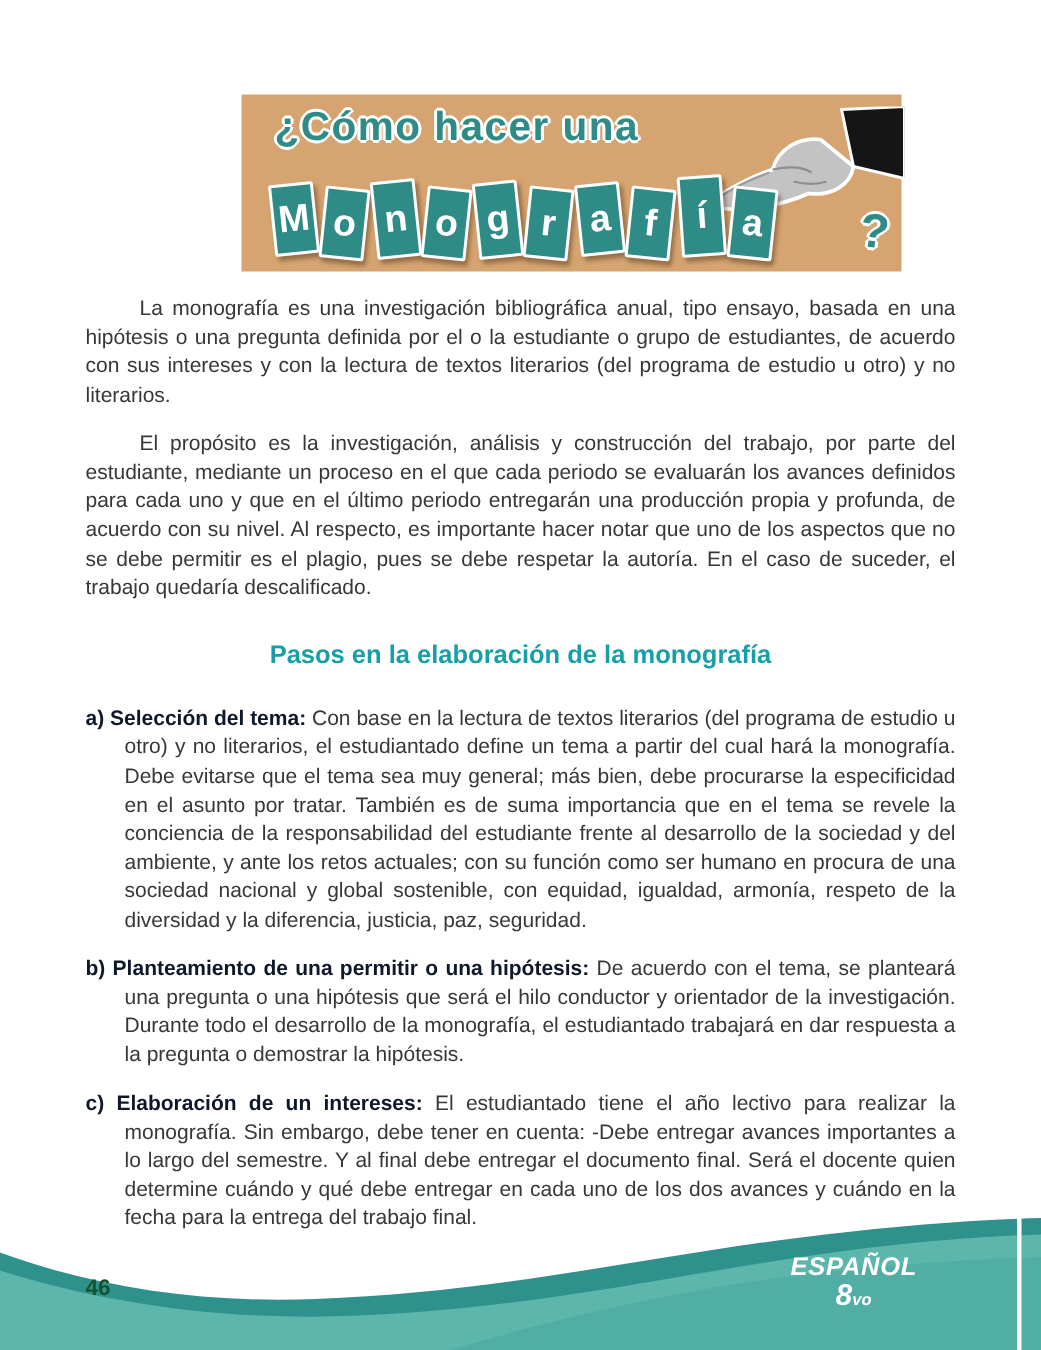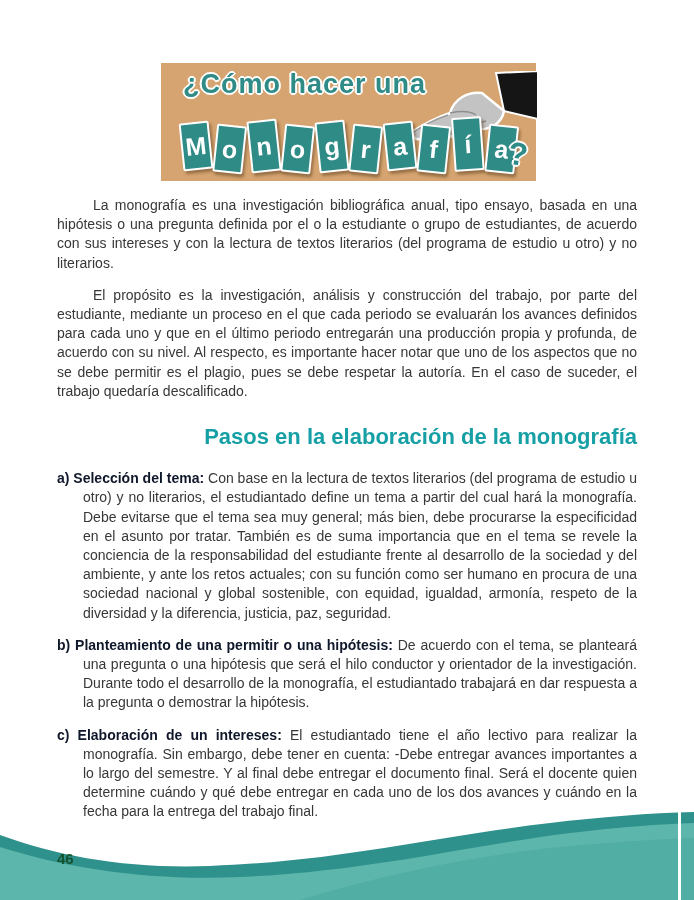--- a/index.html
+++ b/index.html
@@ -3,21 +3,21 @@
 <meta charset="utf-8">
 <style>
   html,body { margin:0; padding:0; background:#fff; }
   .page {
     position:relative; width:694px; height:900px; background:#ffffff;
     font-family:"Liberation Sans", sans-serif; overflow:hidden;
   }
 
   
   .header-art {
-    position:absolute; left:161px; top:63px; width:375px; height:118px;
+    position:absolute; left:161px; top:63px; width:440px; height:118px;
     background:#d6a470;
   }
   .art-title {
     position:absolute; left:22px; top:6px;
     font-size:27px; font-weight:bold; color:#2e8b85; letter-spacing:1px;
     text-shadow:-2px 0 #fff, 2px 0 #fff, 0 -2px #fff, 0 2px #fff,
                 -1px -1px #fff, 1px 1px #fff, -1px 1px #fff, 1px -1px #fff;
     white-space:nowrap;
   }
   .hand { position:absolute; right:-2px; top:8px; }
@@ -44,21 +44,21 @@
                 -1px -1px #fff, 1px 1px #fff, -1px 1px #fff, 1px -1px #fff;
   }
 
   
   .content {
     position:absolute; left:57px; top:184px; width:580px;
     color:#373737; font-size:14px; line-height:19.2px; text-align:justify;margin-top:12px;
   }
   .para { text-indent:36px; margin:0 0 13px 0; }
   .section-title {
-    text-align:right; color:#16a0a6; font-weight:bold; font-size:22px;
+    text-align:center; color:#16a0a6; font-weight:bold; font-size:17px;
     margin:26px 0 23px 0;
   }
   .item { padding-left:26px; text-indent:-26px; margin:0 0 13px 0; }
   .item-label { color:#0f172a; font-weight:bold; }
 
   
   .footer-waves { position:absolute; left:0; bottom:0; width:694px; height:95px; }
   .page-number {
     position:absolute; left:57px; top:850px;
     color:#14532d; font-weight:bold; font-size:15px;
@@ -128,14 +128,18 @@
     <path d="M0,30 C60,52 130,64 210,61 C340,56 430,32 550,18 C600,12 650,8 694,7
              L694,95 L0,95 Z" fill="#2f918c"></path>
     <path d="M0,42 C70,64 150,76 240,72 C370,66 460,42 570,28 C620,22 660,19 694,18
              L694,95 L0,95 Z" fill="#5cb6ab"></path>
     <path d="M300,95 C390,68 480,50 560,42 C610,37 660,34 694,33 L694,95 Z" fill="#2f918c" opacity="0.22"></path>
     <rect x="678" y="6" width="3" height="89" fill="#ffffff"></rect>
   </svg>
 
   <div class="page-number">46</div>
 
+  <div class="brand">
+    <div class="brand-name">ESPAÑOL</div>
+    <div class="brand-grade"><span class="big8">8</span><span>vo</span></div>
+  </div>
 
 </div>
 
 </body></html>

